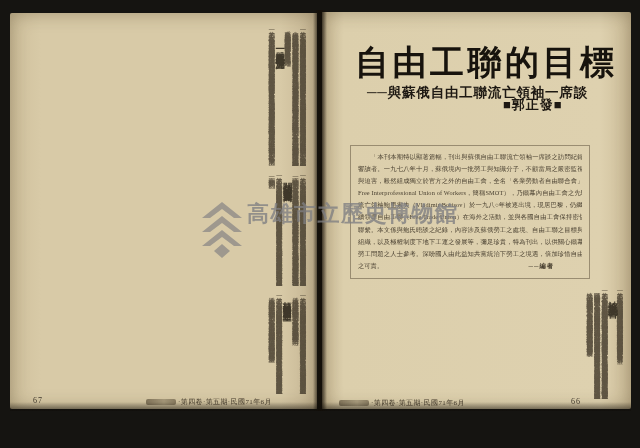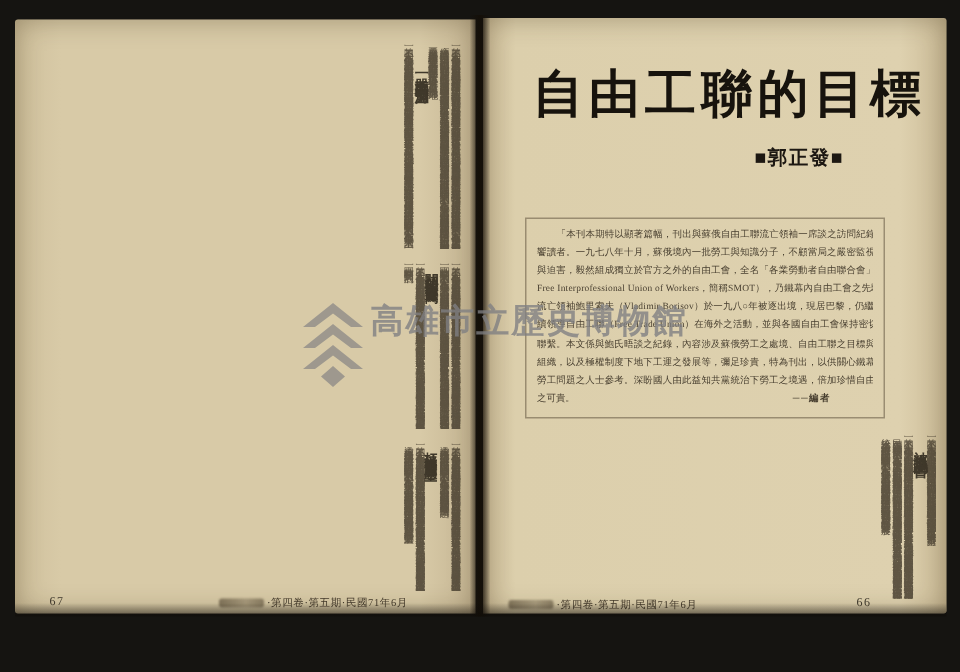--- a/index.html
+++ b/index.html
@@ -66,20 +66,21 @@
 </head>
 <body>
 
 <div class="stage">
 
   <div class="page page-left"></div>
   <div class="page page-right"></div>
   <div class="gutter"></div>
 
   <div class="title">自由工聯的目標</div>
+  <div class="subtitle">──與蘇俄自由工聯流亡領袖一席談</div>
   <div class="author">■郭正發■</div>
 
   <div class="intro" id="intro-box">
 
     <div class="intro-line">「本刊本期特以顯著篇幅，刊出與蘇俄自由工聯流亡領袖一席談之訪問紀錄，以</div>
       <div class="intro-line">饗讀者。一九七八年十月，蘇俄境內一批勞工與知識分子，不顧當局之嚴密監視</div>
       <div class="intro-line">與迫害，毅然組成獨立於官方之外的自由工會，全名「各業勞動者自由聯合會」（The</div>
       <div class="intro-line">Free Interprofessional Union of Workers，簡稱SMOT），乃鐵幕內自由工會之先驅。其</div>
       <div class="intro-line">流亡領袖鮑里索夫（Vladimir Borisov）於一九八○年被逐出境，現居巴黎，仍繼</div>
       <div class="intro-line">續領導自由工聯（Free Trade Union）在海外之活動，並與各國自由工會保持密切</div>

